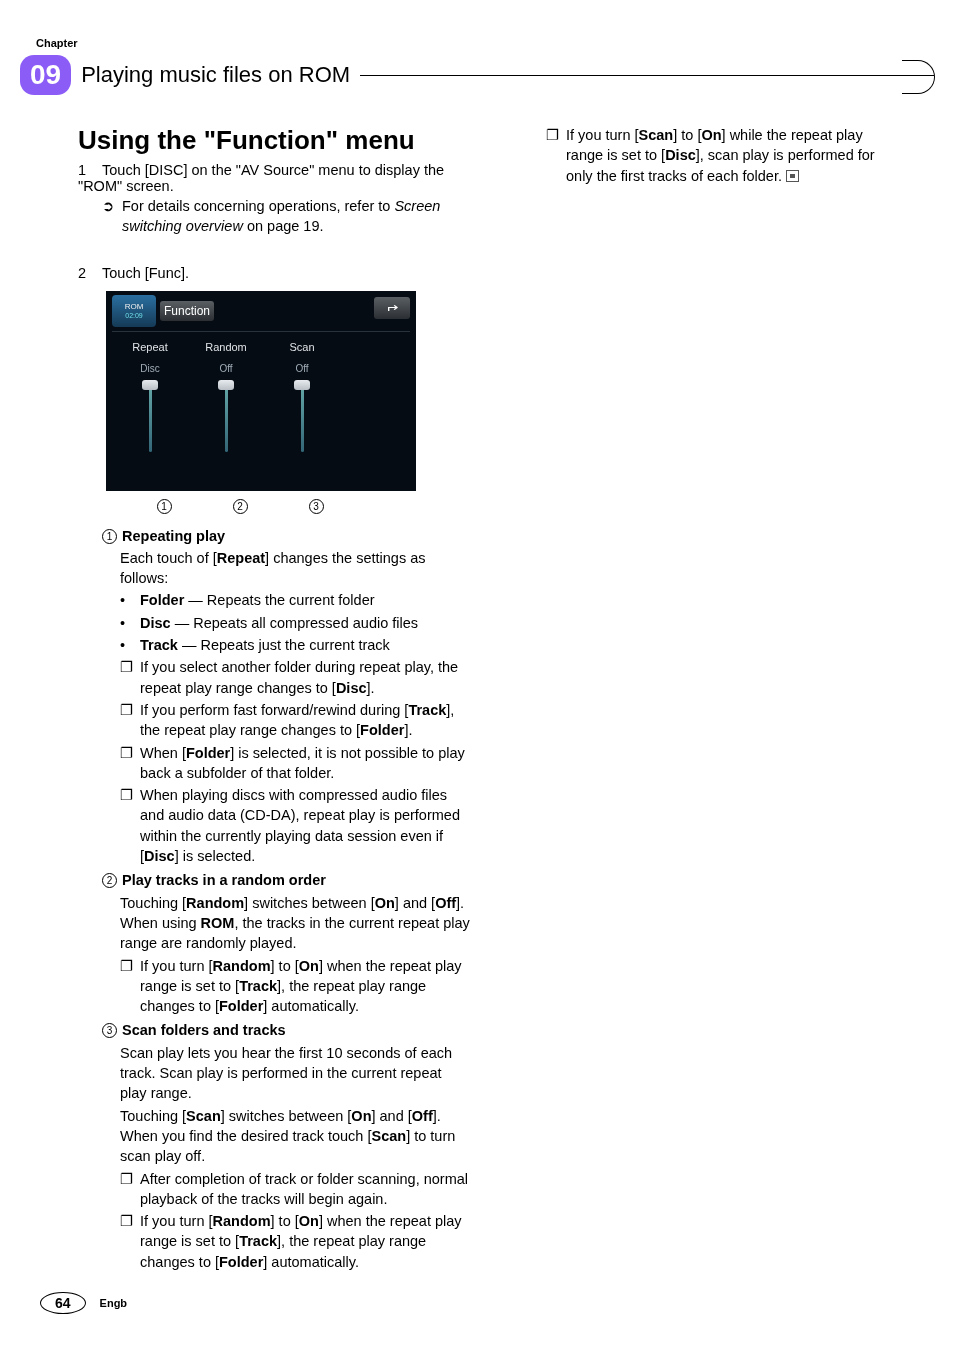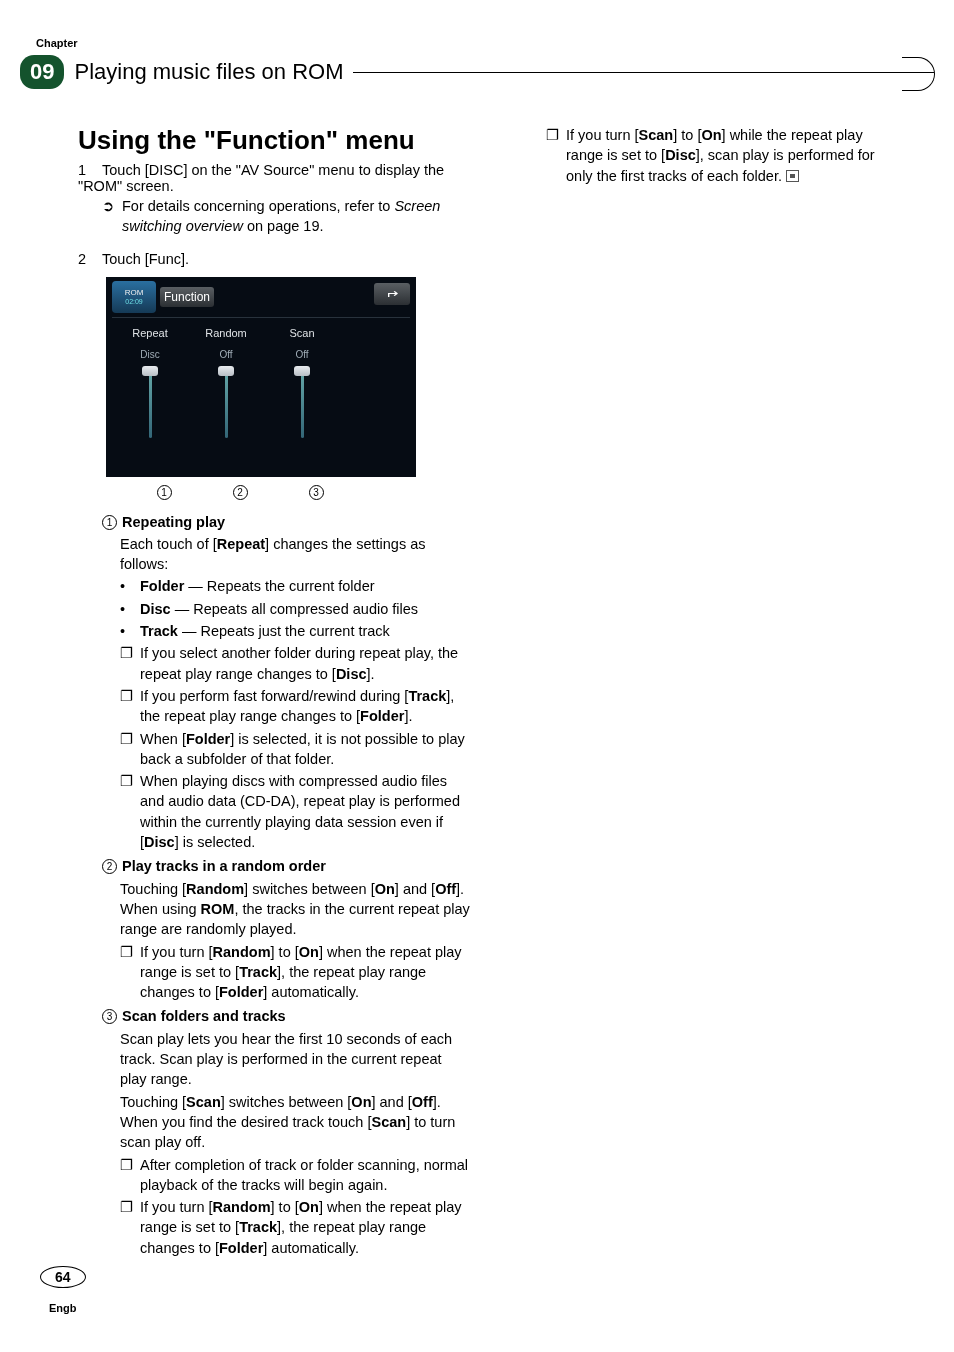--- a/index.html
+++ b/index.html
@@ -8,21 +8,21 @@
     width: 954px;
     height: 1352px;
     background: #fff;
     color: #000;
     position: relative;
     font-size: 14.5px;
   }
   .chapter-label { position: absolute; top: 37px; left: 36px; font-size: 11px; font-weight: bold; }
   .header-row { position: absolute; top: 55px; left: 20px; right: 20px; display: flex; align-items: center; }
   .chapter-badge {
-    background: #14532d; color: #fff; font-weight: bold; font-size: 22px;
+    background: #8b5cf6; color: #fff; font-weight: bold; font-size: 28px;
     border-radius: 14px; padding: 4px 10px; margin-right: 10px;
   }
   .chapter-title { font-weight: 400; font-size: 22px; }
   .header-line { flex: 1; border-top: 1.5px solid #000; margin-left: 10px; position: relative; }
   .header-line::after { content: ""; position: absolute; right: -1px; top: -16px; width: 32px; height: 32px; border: 1.5px solid #000; border-left: none; border-radius: 0 20px 20px 0; }
   .content { position: absolute; top: 125px; left: 78px; right: 58px; bottom: 60px; column-count: 2; column-gap: 34px; column-fill: auto; }
   .section-title { font-weight: 900; font-size: 26px; margin-bottom: 6px; }
   .step { font-weight: normal; margin-top: 6px; }
   .step-num { display: inline-block; width: 24px; }
   .body-text { margin-top: 2px; line-height: 1.4; }
@@ -45,21 +45,21 @@
   .ss-back { position: absolute; right: 6px; top: 6px; width: 36px; height: 22px; background: linear-gradient(#5a5f63,#2b2f33); border-radius: 3px; display:flex; align-items:center; justify-content:center; color:#fff; }
   .ss-sep { position:absolute; top:40px; left:6px; right:6px; border-top:1px solid #28323c; }
   .ss-cols { position: absolute; top: 50px; left: 6px; right: 6px; display: flex; }
   .ss-col { width: 76px; text-align: center; }
   .ss-col .hname { font-size: 11px; color:#dfe3e6; }
   .ss-col .val { font-size: 10px; color:#9facb6; margin-top: 10px; }
   .slider { margin: 8px auto 0; width: 3px; height: 70px; background: linear-gradient(#6aa, #367); border-radius: 2px; position: relative; }
   .slider .knob { position: absolute; top: -2px; left: -7px; width: 16px; height: 10px; border-radius: 3px; background: linear-gradient(#e8ecef,#b8bfc5); }
   .callouts { width: 310px; margin-left: 28px; display: flex; padding-left: 20px; }
   .callouts > span { width: 76px; text-align: center; font-size: 13px; }
-  .footer { position: absolute; bottom: 38px; left: 40px; display: flex; align-items: center; gap: 14px; flex-direction: column; }
+  .footer { position: absolute; bottom: 38px; left: 40px; display: flex; align-items: center; gap: 14px; }
   .page-oval { border: 1.5px solid #000; border-radius: 50%; padding: 2px 14px; font-weight: bold; font-size: 14px; }
   .engb { font-weight: bold; font-size: 11px; }
   .end-block { display:inline-block; border:1px solid #555; width:13px; height:12px; vertical-align:-1px; position:relative; }
   .end-block::after { content:""; position:absolute; top:3px; left:3px; width:5px; height:4px; background:#555; }
   .arrow-icon { display:inline-block; transform: rotate(180deg) scaleY(0.7); font-size:16px; }
 </style>
 </head>
 <body>
 
 <div class="chapter-label">Chapter</div>
@@ -74,21 +74,21 @@
   <div class="section-title">Using the "Function" menu</div>
 
   <div class="step">
     <span class="step-num">1</span><span>Touch [DISC] on the "AV Source" menu to display the "ROM" screen.</span>
   </div>
   <div class="bullet-row indent-1">
     <span class="bullet-icon">➲</span>
     <span><span>For details concerning operations, refer to </span><span class="i">Screen switching overview</span><span> on page 19.</span></span>
   </div>
 
-  <div class="step" style="margin-top:14px">
+  <div class="step" style="margin-top:28px">
     <span class="step-num">2</span><span>Touch [Func].</span>
   </div>
 
   <div class="screenshot">
     <div class="ss-topbar">
       <div class="ss-disc-icon">
         <span class="t">ROM</span>
         <span class="b2">02:09</span>
       </div>
       <div class="ss-func-label">Function</div>

